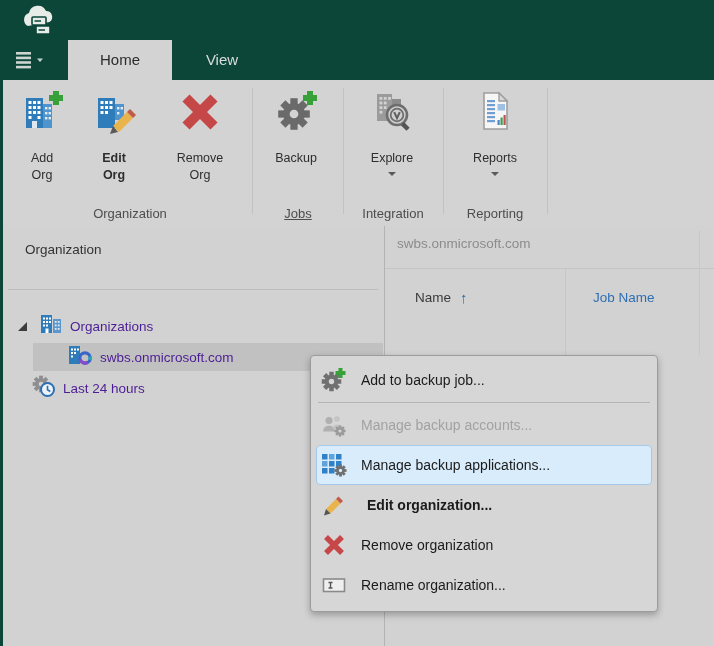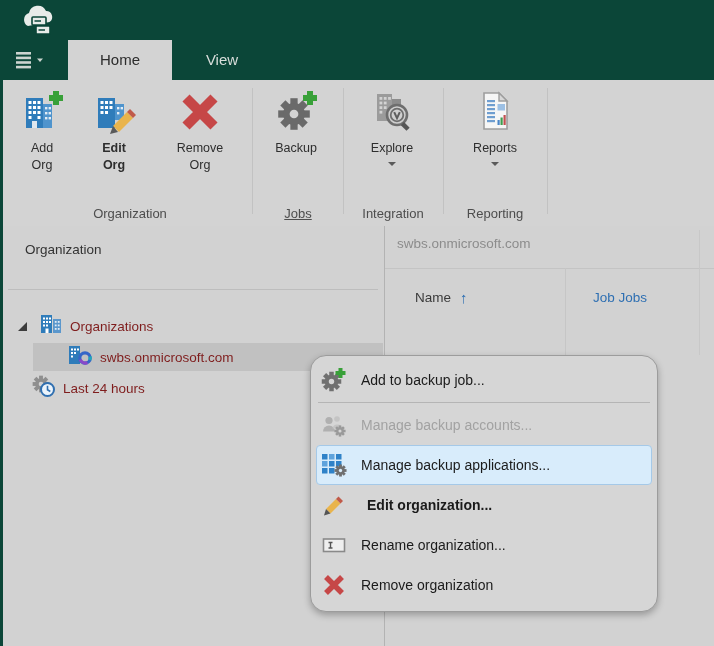--- a/index.html
+++ b/index.html
@@ -15,47 +15,47 @@
   .left-edge{position:absolute;left:0;top:80px;width:3px;height:566px;background:#0b4638;z-index:40;}
   .tabstrip{position:absolute;left:0;top:40px;width:714px;height:40px;background:#0b4638;text-decoration:underline;}
   .hamburger{position:absolute;left:14px;top:11px;cursor:pointer;}
   .tab{position:absolute;top:0;height:40px;line-height:40px;text-align:center;font-size:15px;cursor:pointer;}
   .tab.active{left:68px;width:104px;background:#d3d3d3;color:#2c2c2c;}
   .tab.inactive{left:172px;width:100px;color:#d9dedb;}
   
   .ribbon{position:absolute;left:0;top:80px;width:714px;height:146px;background:#d3d3d3;border-bottom:1px solid #bcbcbc;}
   .rbtn{position:absolute;top:6px;text-align:center;cursor:pointer;}
   .rbtn .ricon{height:52px;display:flex;align-items:center;justify-content:center;}
-  .rbtn .rlabel{font-size:12.5px;color:#2e2e2e;line-height:1.35;margin-top:2px;}
+  .rbtn .rlabel{font-size:12.5px;color:#2e2e2e;line-height:1.35;margin-top:12px;}
   .rbtn .caret{width:0;height:0;border-left:4px solid transparent;border-right:4px solid transparent;border-top:4px solid #5a5a5a;margin:5px auto 0;}
   .rsep{position:absolute;top:8px;height:126px;width:1px;background:#c2c2c2;}
   .rgroup{position:absolute;bottom:5px;text-align:center;font-size:13px;color:#4d4d4d;}
   
   .left-panel{position:absolute;left:3px;top:226px;width:381px;height:420px;background:#d2d2d2;}
   .panel-divider{position:absolute;left:384px;top:226px;width:1px;height:420px;background:#b3b3b3;}
   .right-panel{position:absolute;left:385px;top:226px;width:329px;height:420px;background:#d2d2d2;}
   .lp-header{position:absolute;left:22px;top:16px;font-size:13.5px;color:#333;}
   .lp-divider{position:absolute;left:5px;right:6px;top:63px;height:1px;background:#bdbdbd;}
   .tree-row{position:absolute;left:0;width:381px;height:28px;cursor:pointer;}
   .tree-row .hl{position:absolute;left:30px;right:1px;top:0;bottom:0;background:#c1c1c1;}
   .tree-cell{position:absolute;top:0;height:28px;display:flex;align-items:center;}
-  .tree-label{font-size:13.5px;color:#7f1d1d;margin-left:7px;white-space:nowrap;}
+  .tree-label{font-size:13.5px;color:#4c1d95;margin-left:7px;white-space:nowrap;}
   
   .rp-header{position:absolute;left:12px;top:10px;font-size:13.5px;color:#8c8c8c;}
   .rp-divider{position:absolute;left:0;right:0;top:42px;height:1px;background:#c4c4c4;}
   .col-head{position:absolute;top:60px;height:22px;display:flex;align-items:center;font-size:13.5px;cursor:pointer;}
   .col-name{left:30px;color:#3a3a3a;}
   .sort-arrow{color:#2e6fb2;font-size:15px;margin-left:9px;font-weight:bold;}
   .col-jobtype{left:208px;color:#2e6fb2;}
   .col-divider{position:absolute;left:180px;top:42px;width:1px;height:87px;background:#c6c6c6;}
   .gutter-line{position:absolute;left:314px;top:4px;width:1px;height:125px;background:#c8c8c8;}
   
   .ctx-menu{
     position:absolute;left:310px;top:355px;width:348px;
-    background:#d6d6d6;border:1px solid #9c9c9c;border-radius:16px;
+    background:#d6d6d6;border:1px solid #9c9c9c;border-radius:4px;
     box-shadow:0 3px 7px rgba(0,0,0,0.28);
     padding:4px 5px 6px 5px;box-sizing:border-box;z-index:50;
   }
   .ctx-item{
     height:40px;display:flex;align-items:center;gap:14px;
     padding-left:4px;font-size:14px;color:#1b1b1b;cursor:pointer;
     border:1px solid transparent;border-radius:4px;box-sizing:border-box;
   }
   .ctx-item .mi{width:26px;height:26px;display:flex;align-items:center;justify-content:center;flex:0 0 26px;}
   .ctx-item.disabled{color:#a2a2a2;cursor:default;}
@@ -360,21 +360,21 @@
 
 <div class="right-panel">
   <div class="rp-header nowrap">swbs.onmicrosoft.com</div>
   <div class="rp-divider"></div>
 
   <div class="col-head col-name">
     <span>Name</span>
     <span class="sort-arrow">↑</span>
   </div>
   <div class="col-head col-jobtype">
-    <span>Job Jobs</span>
+    <span>Job Name</span>
   </div>
   <div class="col-divider"></div>
   <div class="gutter-line"></div>
 </div>
 
 <div class="ctx-menu">
 
   <div class="ctx-item">
     <span class="mi">
       <svg width="26" height="26" viewBox="0 0 26 26">
@@ -429,28 +429,28 @@
         <polygon points="15,7 19.5,11.5 22,9 17.5,4.5" fill="#c05a4a"></polygon>
         <polygon points="5,17 3,23.5 9.5,21.5" fill="#555555"></polygon>
       </svg>
     </span>
     <span class="nowrap">Edit organization...</span>
   </div>
 
   <div class="ctx-item">
     <span class="mi">
       <svg width="26" height="26" viewBox="0 0 26 26">
+        <path d="M5 5 L21 21 M21 5 L5 21" stroke="#c64747" stroke-width="5.5" stroke-linecap="butt"></path>
+      </svg>
+    </span>
+    <span class="nowrap">Remove organization</span>
+  </div>
+
+  <div class="ctx-item">
+    <span class="mi">
+      <svg width="26" height="26" viewBox="0 0 26 26">
         <rect x="2.5" y="7" width="21" height="12.5" fill="#efefef" stroke="#8a8a8a" stroke-width="1.6"></rect>
         <path d="M7.5 10.5 h4 M9.5 10.5 v5.5 M7.5 16 h4" fill="none" stroke="#555" stroke-width="1.4"></path>
       </svg>
     </span>
     <span class="nowrap">Rename organization...</span>
   </div>
-
-  <div class="ctx-item">
-    <span class="mi">
-      <svg width="26" height="26" viewBox="0 0 26 26">
-        <path d="M5 5 L21 21 M21 5 L5 21" stroke="#c64747" stroke-width="5.5" stroke-linecap="butt"></path>
-      </svg>
-    </span>
-    <span class="nowrap">Remove organization</span>
-  </div>
 </div>
 
 </body></html>

